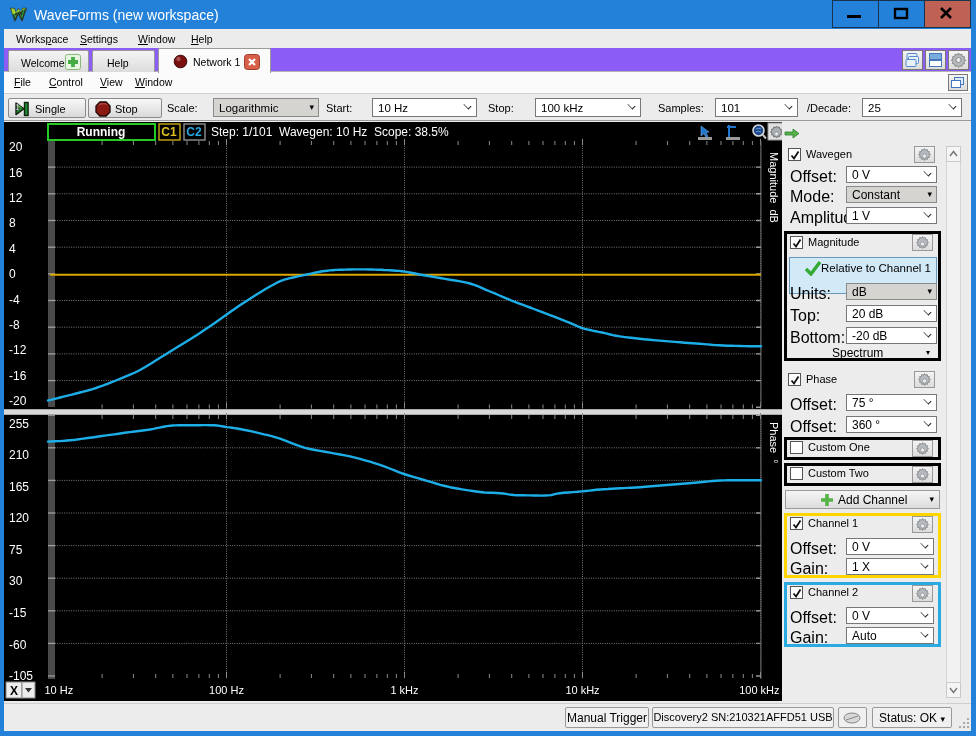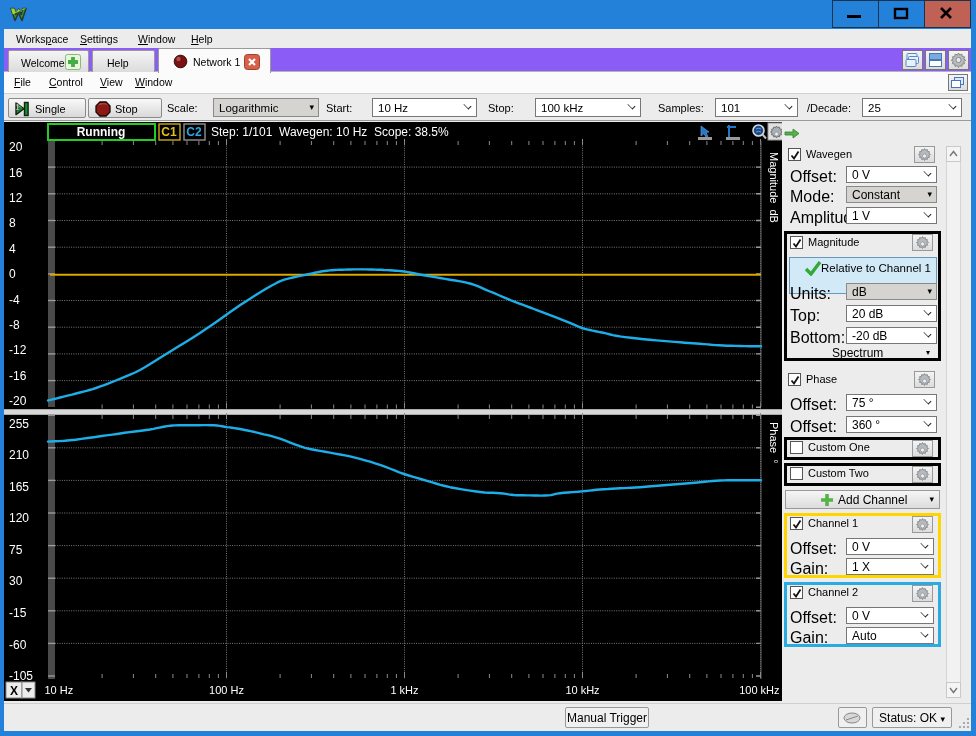--- a/index.html
+++ b/index.html
@@ -45,20 +45,21 @@
 .sbtn { position:absolute; top:3px; height:21px; background:#f0f0f0; border:1px solid #999; border-radius:2px; font-size:12px; text-align:center; }
 u { text-decoration:underline; }
 </style>
 </head>
 <body>
 <div class="abs" id="titlebar">
   <svg class="abs" style="left:10px;top:6px" width="17" height="17" viewBox="0 0 17 17">
     <path d="M1 2.5 L5 14.5 L8.5 7 L12 14.5 L16 2.5 L12.8 2.5 L11.2 8.5 L8.5 3 L5.8 8.5 L4.2 2.5 Z" fill="#2e9e3a" stroke="#2a3a2a" stroke-width="1.6" stroke-linejoin="round"></path>
     <path d="M1 2.5 L2.8 8.5 C7 6.5 10.5 4.5 16 2.7 L16 2.5 L12.8 2.5 L11.2 6 L8.5 3 L5.8 6.5 L4.2 2.5 Z" fill="#a6d32e" stroke="none"></path>
   </svg>
+  <span class="abs title">WaveForms (new workspace)</span>
   <div class="abs winbtn" style="left:832px;background:#2381d9"><svg width="45" height="26">
         <rect x="14" y="14" width="14" height="3" fill="#000"></rect>
       </svg></div>
   <div class="abs winbtn" style="left:878px;background:#2381d9"><svg width="45" height="26">
         <rect x="16" y="8" width="12" height="9" fill="none" stroke="#000" stroke-width="2.4"></rect>
       </svg></div>
   <div class="abs winbtn" style="left:924px;background:#c06156"><svg width="45" height="26">
         <path d="M16 7 L26 17 M26 7 L16 17" stroke="#000" stroke-width="2.6"></path>
       </svg></div>
 </div>
@@ -465,20 +466,21 @@
 <div class="pcombo" style="left:64px;top:505px;width:88px">
       <span class="cv">Auto</span>
       <span class="ar">
         <i class="chev"></i>
       </span>
     </div>
   </div>
 
 <div class="abs" id="statusbar">
   <div class="sbtn" style="left:561px;width:84px;padding-top:3px">Manual Trigger</div>
+  <div class="sbtn" style="left:648px;width:182px;padding-top:3px;font-size:11px">Discovery2 SN:210321AFFD51 USB</div>
   <div class="sbtn" style="left:834px;width:29px"><svg width="27" height="19">
         <ellipse cx="13" cy="10" rx="8" ry="5" fill="#d8d8d8" stroke="#888"></ellipse>
         <path d="M7 12 L19 8" stroke="#888"></path>
       </svg></div>
   <div class="sbtn" style="left:868px;width:80px;padding-top:3px">Status: OK <span style="font-size:9px">▾</span></div>
   <svg class="abs" style="left:953px;top:12px" width="14" height="14">
       <g fill="#9a9a9a">
         <circle cx="11" cy="3" r="1.1"></circle>
         <circle cx="7" cy="7" r="1.1"></circle>
         <circle cx="11" cy="7" r="1.1"></circle>

